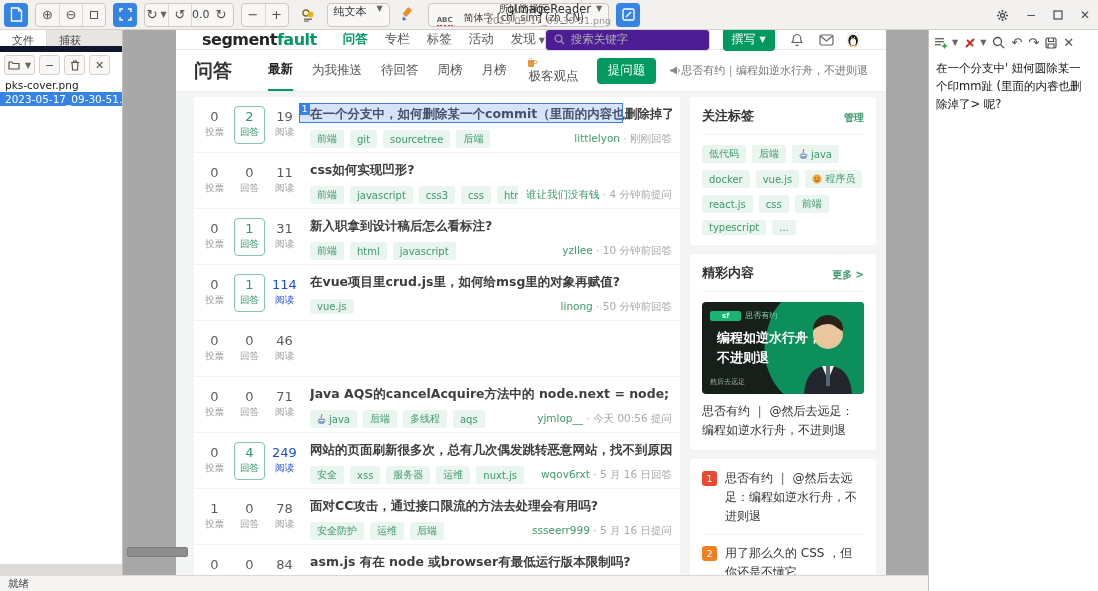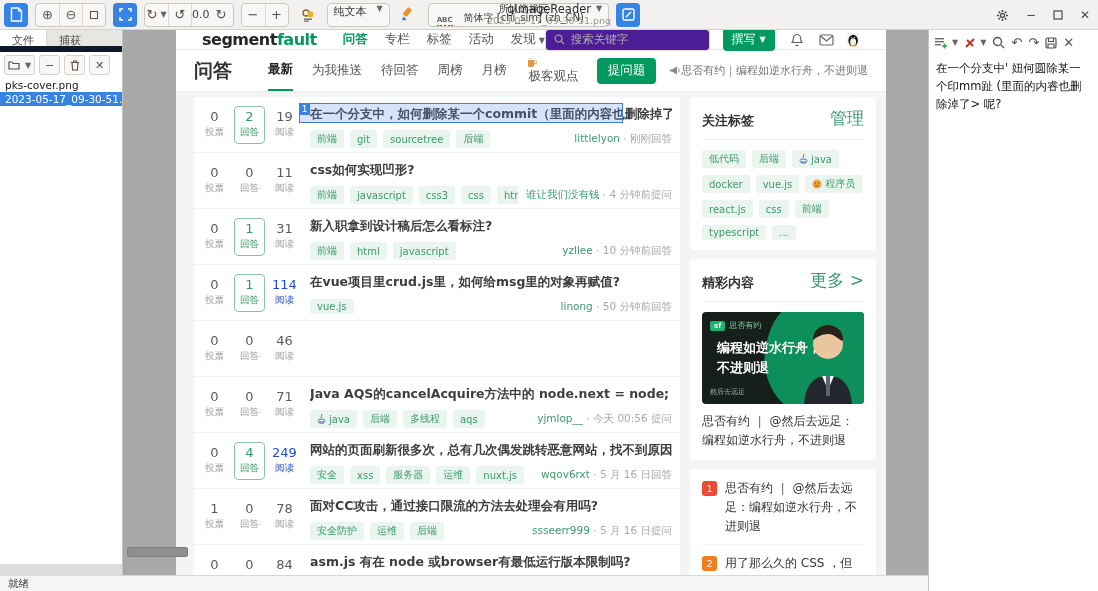--- a/index.html
+++ b/index.html
@@ -77,26 +77,26 @@
   .q-tags{display:flex;gap:6px;overflow:hidden}
   .chip{background:#e9f5ee;color:#3f9a6e;font-size:10px;padding:2px 7px;border-radius:3px;white-space:nowrap;display:flex;align-items:center;gap:3px}
   .q-byline{margin-left:auto;font-size:10.5px;color:#a9a9a9;white-space:nowrap;padding-left:8px}
   .q-author{color:#3f9a6e}
   .sel-box{position:absolute;left:-3px;top:-3px;width:324px;height:20px;border:1px solid #3b7fdd;background:rgba(90,145,235,.25);z-index:3}
   .sel-badge{position:absolute;left:-1px;top:-1px;width:11px;height:12px;background:#3584e4;color:#fff;font-size:9px;line-height:12px;text-align:center}
 
   .sf-side{width:186px;flex-shrink:0;display:flex;flex-direction:column;gap:9px}
   .card{background:#fff;border-radius:3px;padding:10px 12px}
   .card-head{display:flex;justify-content:space-between;align-items:flex-end;font-size:13px;font-weight:600;color:#333;padding-bottom:9px;border-bottom:1px solid #f2f2f2;margin-bottom:10px}
-  .card-link{color:#3f9a6e;font-weight:normal;font-size:17px;white-space:nowrap}
+  .card-link{color:#3f9a6e;font-weight:bold;font-size:10px;white-space:nowrap}
   .tag-cloud{display:flex;flex-wrap:wrap;gap:7px 6px}
   .banner{width:100%;height:92px;background:#161f1a;border-radius:4px;position:relative;overflow:hidden}
   .blob{position:absolute;right:-18px;top:-14px;width:118px;height:122px;background:#0d8f5b;border-radius:42% 46% 38% 52%;transform:rotate(18deg)}
   .bn-label{position:absolute;left:8px;top:8px;display:flex;align-items:center;gap:4px;font-size:8px;color:#7fd9a8}
-  .bn-sf{background:#19b573;color:#fff;font-size:7px;font-weight:bold;padding:1px 4px;border-radius:2px}
+  .bn-sf{background:#19b573;color:#fff;font-size:7px;font-weight:bold;padding:1px 12px;border-radius:2px}
   .bn-head{position:absolute;left:15px;top:26px;color:#fff;font-weight:bold;font-size:13px;line-height:20px;z-index:2}
   .bn-sub{position:absolute;left:8px;bottom:7px;font-size:7px;color:#9db3a7;z-index:2}
   .bn-person{position:absolute;right:2px;bottom:0;z-index:1}
   .bn-caption{font-size:12px;color:#333;line-height:1.6;margin-top:8px}
   .rank-card{padding:1px 12px}
   .rank-item{display:flex;gap:8px;padding:9px 0;border-bottom:1px solid #f3f3f3}
   .rank-item:last-child{border-bottom:none}
   .rank-badge{width:15px;height:15px;border-radius:3px;color:#fff;font-size:9.5px;display:flex;align-items:center;justify-content:center;flex-shrink:0;margin-top:2px}
   .rank-text{font-size:12px;color:#333;line-height:1.55}
 

